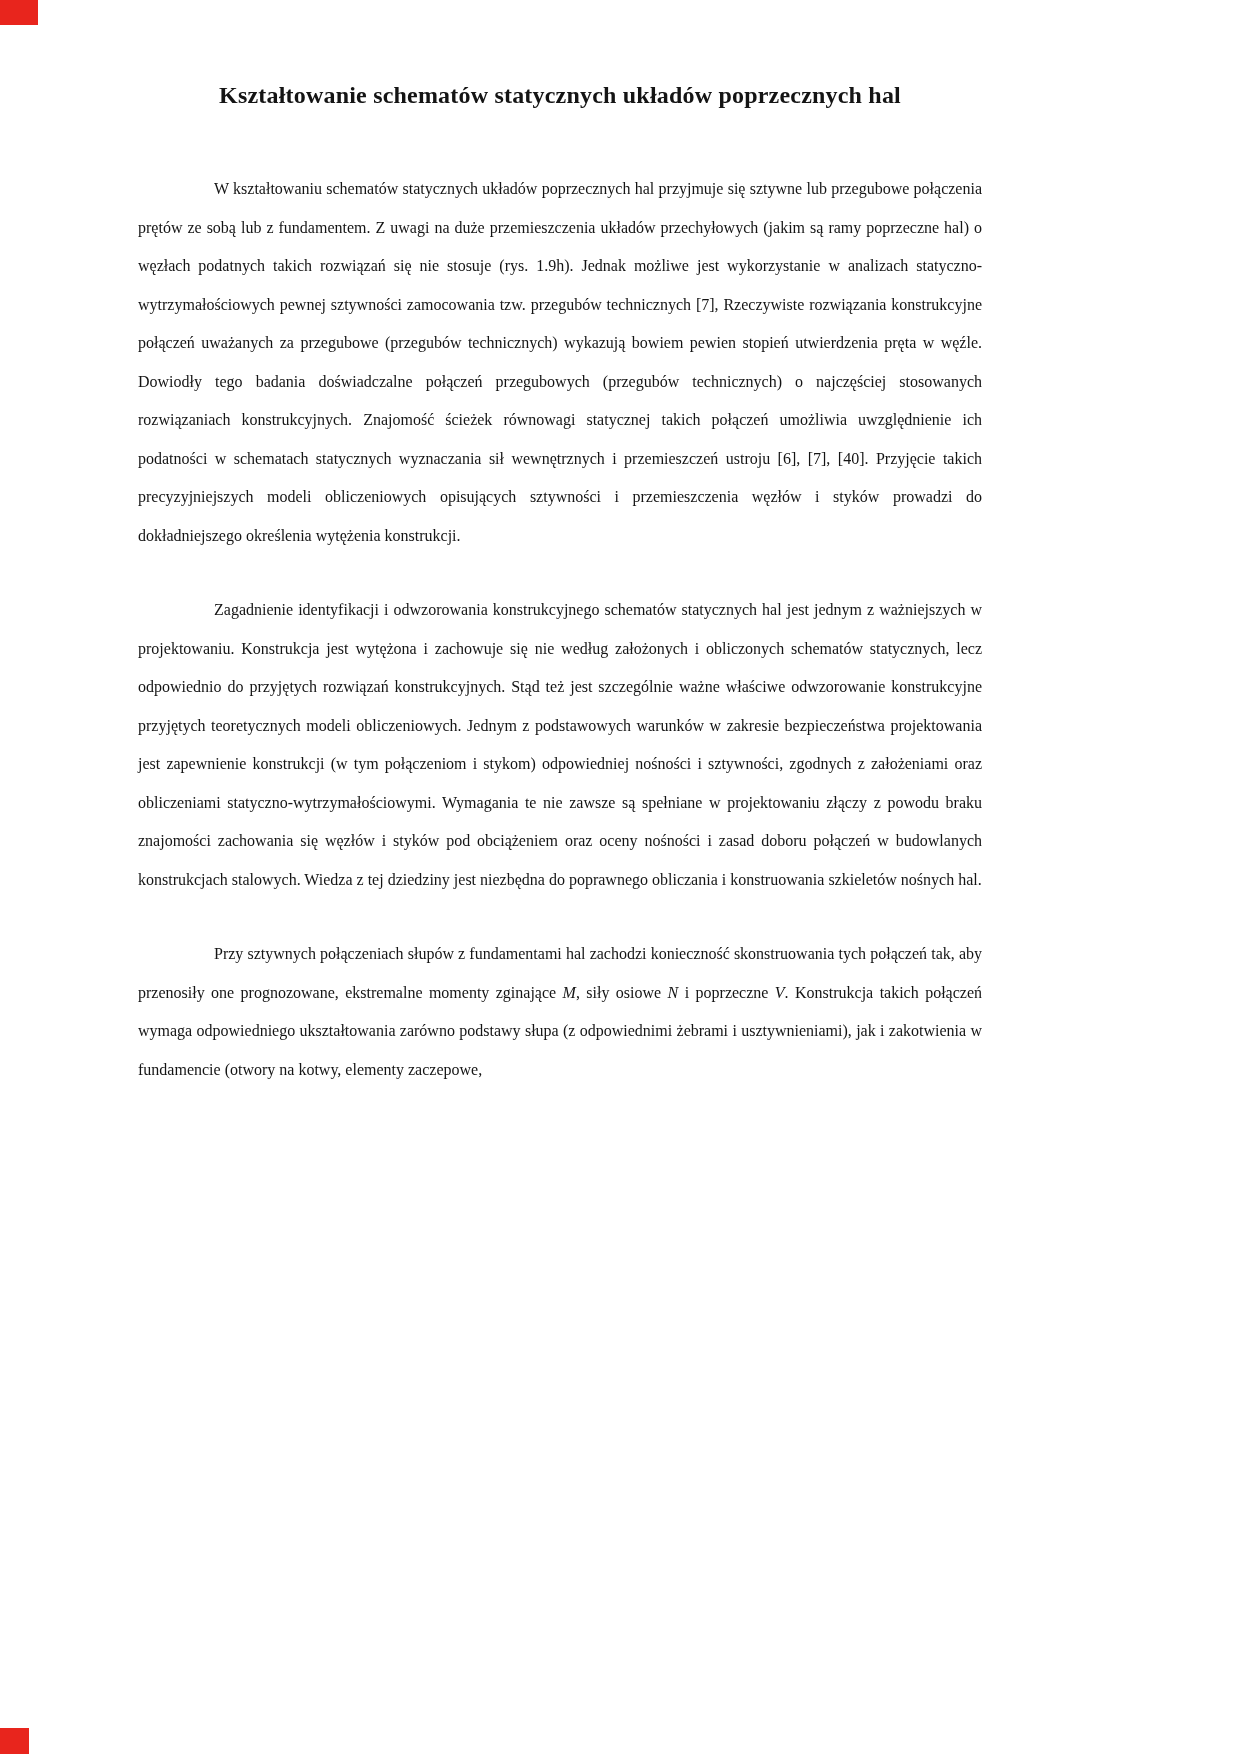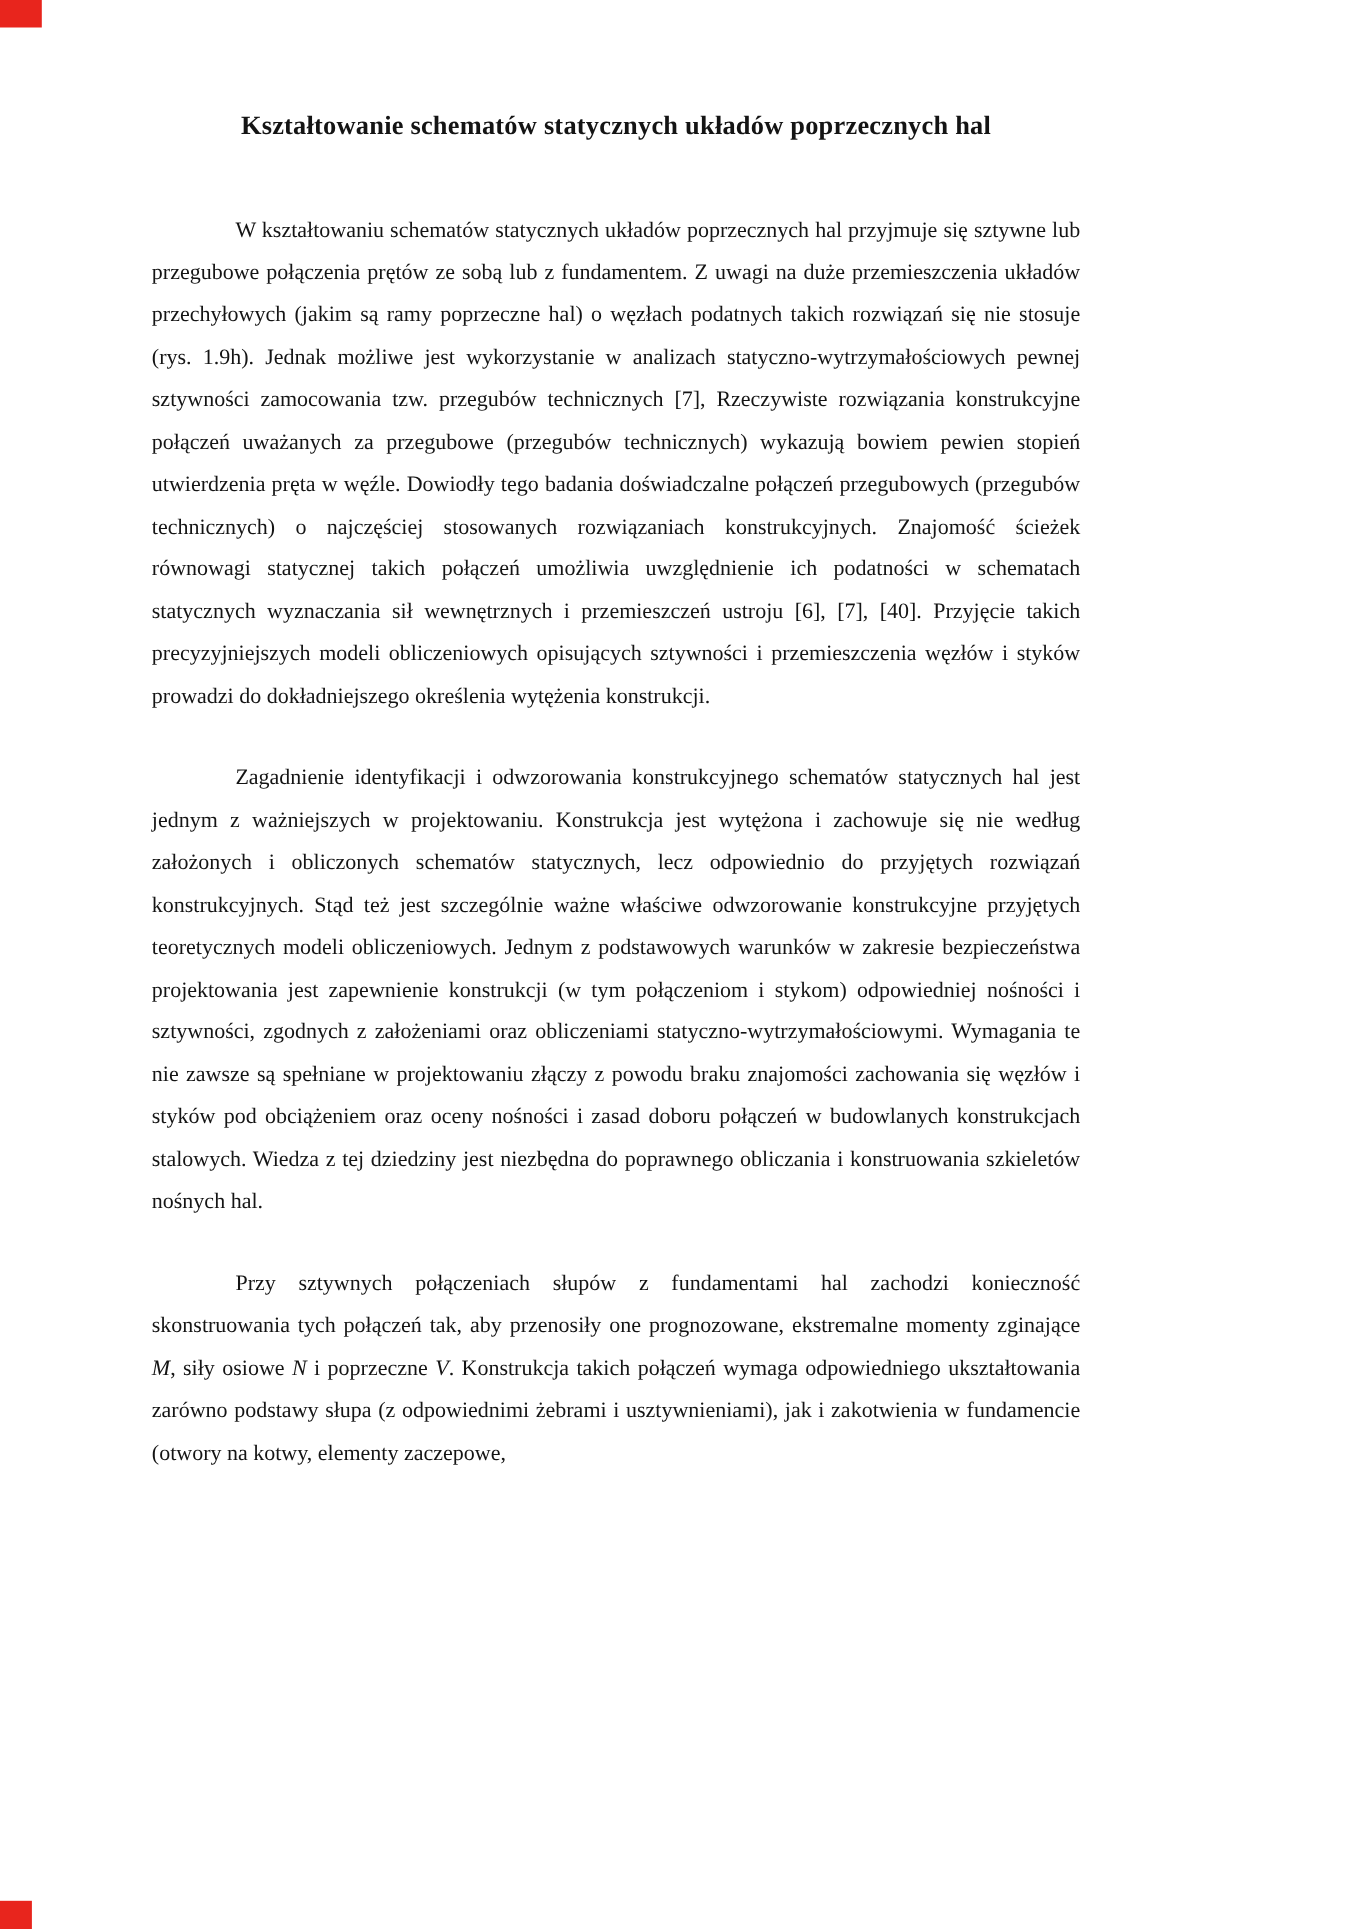--- a/index.html
+++ b/index.html
@@ -45,25 +45,25 @@
     position: absolute;
     left: 138px;
     top: 0;
     width: 844px;
   }
   .title {
     font-size: 24px;
     font-weight: bold;
     text-align: center;
     line-height: 38px;
-    margin: 96px 0 56px 0;
+    margin: 76px 0 56px 0;
     letter-spacing: 0.2px;
   }
   .para {
-    font-size: 20px;
+    font-size: 16px;
     line-height: 38.5px;
     text-align: justify;
     text-indent: 76px;
     margin: 0 0 36px 0;
   }
   .para i {
     font-style: italic;
   }
 </style>
 </head>

